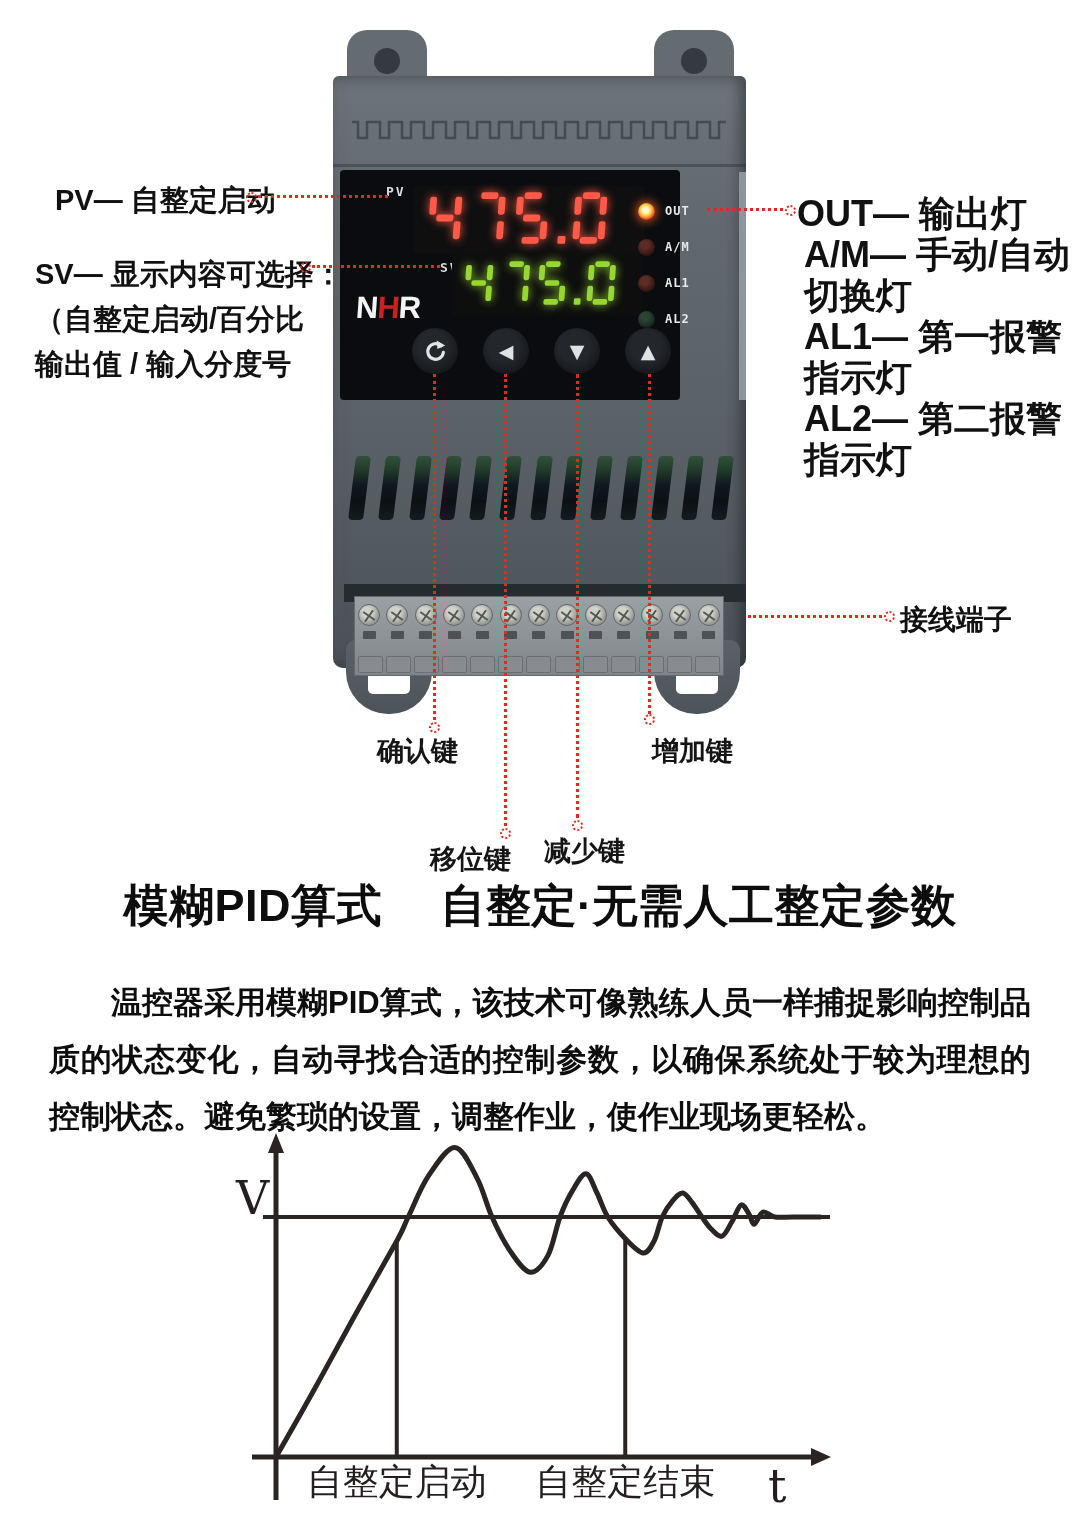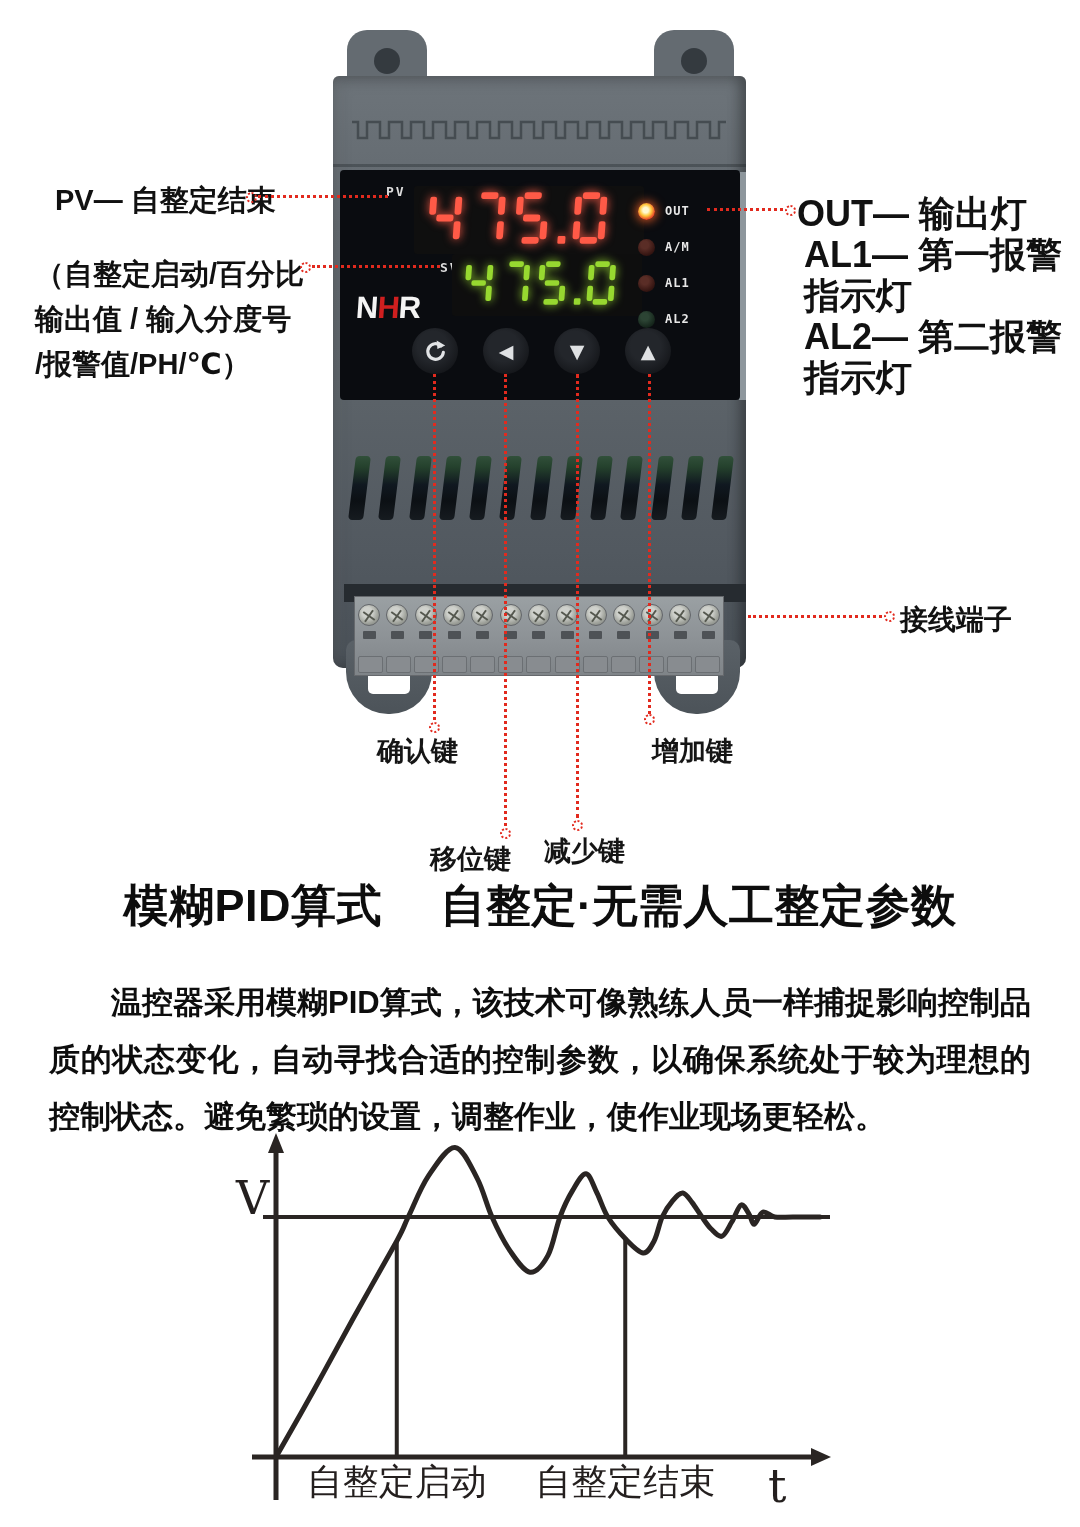--- a/index.html
+++ b/index.html
@@ -24,21 +24,21 @@
   .device{position:absolute;inset:0;}
   .dev-body{position:absolute;left:333px;top:76px;width:413px;height:592px;
       border-radius:6px 6px 10px 10px;
       background:linear-gradient(180deg,#6d747a 0%,#61686e 25%,#5b6268 55%,#525960 80%,#4a5158 100%);
       box-shadow:inset 0 0 18px rgba(0,0,0,.25), inset -7px 0 12px rgba(0,0,0,.22), inset 6px 0 10px rgba(255,255,255,.07);}
   .ear-top{position:absolute;top:30px;width:80px;height:50px;background:#646b71;border-radius:20px 20px 0 0;}
   .ear-top .ear-hole{position:absolute;left:27px;top:18px;width:26px;height:26px;border-radius:50%;background:#343a3f;}
   .zigzag{position:absolute;left:352px;top:106px;width:378px;height:36px;}
   .body-seam{position:absolute;left:333px;top:164px;width:413px;height:3px;background:rgba(28,33,38,.35);}
   .bezel-side{position:absolute;left:739px;top:172px;width:7px;height:228px;background:#8d969c;z-index:2;}
-  .bezel{position:absolute;left:340px;top:170px;width:400px;height:230px;background:#0a0c10;border-radius:4px;z-index:3;}
+  .bezel{position:absolute;left:340px;top:170px;width:340px;height:230px;background:#0a0c10;border-radius:4px;z-index:3;}
   .pv-tag{position:absolute;left:46px;top:14px;color:#dcdcdc;font:bold 13px "DejaVu Sans Mono",monospace;letter-spacing:2px;}
   .sv-tag{position:absolute;left:100px;top:90px;color:#dcdcdc;font:bold 13px "DejaVu Sans Mono",monospace;letter-spacing:2px;}
   .pv-win{position:absolute;left:74px;top:16px;width:220px;height:68px;background:#0f0f0f;border-radius:3px;display:flex;align-items:center;padding-left:10px;}
   .sv-win{position:absolute;left:112px;top:84px;width:182px;height:62px;background:#0e0e0e;border-radius:3px;display:flex;align-items:center;padding-left:8px;}
   .leds{position:absolute;left:298px;top:23px;}
   .led-row{display:flex;align-items:center;height:36px;}
   .led{width:17px;height:17px;border-radius:50%;background:radial-gradient(circle at 40% 35%,#5a2d26 0 25%,#331411 70%,#24100e 100%);}
   .led.lit{background:radial-gradient(circle at 45% 42%,#fff8d0 0 20%,#ffc83d 42%,#e84a28 68%,#8f1408 90%);
            box-shadow:0 0 10px 2px rgba(255,100,40,.75);}
   .led.grn{background:radial-gradient(circle at 40% 35%,#2c4434 0 25%,#15251b 70%,#0e1812 100%);}
@@ -74,34 +74,35 @@
   .para{position:absolute;left:33px;right:33px;top:958px;margin:16px;font-size:31px;line-height:57px;
         font-weight:600;text-align:justify;text-indent:2em;color:#0d0d0d;}
 
   #chart{position:absolute;left:230px;top:1130px;}
 </style>
 </head>
 <body>
 
 <div class="page">
 
-  <div class="label pv-label">PV— 自整定结束</div>
+  <div class="label pv-label">PV— 自整定启动</div>
   <div class="ring" style="left:246px;top:192px;"></div>
   <div class="leader h" style="left:258px;top:195px;width:130px;"></div>
 
   <div class="label sv-block">
+    <div>SV— 显示内容可选择：</div>
     <div>（自整定启动/百分比</div>
     <div>输出值 /  输入分度号</div>
-    <div>/报警值/PH/℃）</div>
   </div>
   <div class="ring" style="left:300px;top:262px;"></div>
   <div class="leader h" style="left:312px;top:265px;width:128px;"></div>
 
   <div class="label right-block">
     <div>OUT— 输出灯</div>
+    <div class="ind">A/M— 手动/自动切换灯</div>
     <div class="ind">AL1— 第一报警指示灯</div>
     <div class="ind">AL2— 第二报警指示灯</div>
   </div>
   <div class="leader h" style="left:707px;top:208px;width:76px;"></div>
   <div class="ring" style="left:785px;top:205px;"></div>
 
   <div class="label term-label">接线端子</div>
   <div class="leader h" style="left:748px;top:615px;width:134px;"></div>
   <div class="ring" style="left:884px;top:611px;"></div>
 

